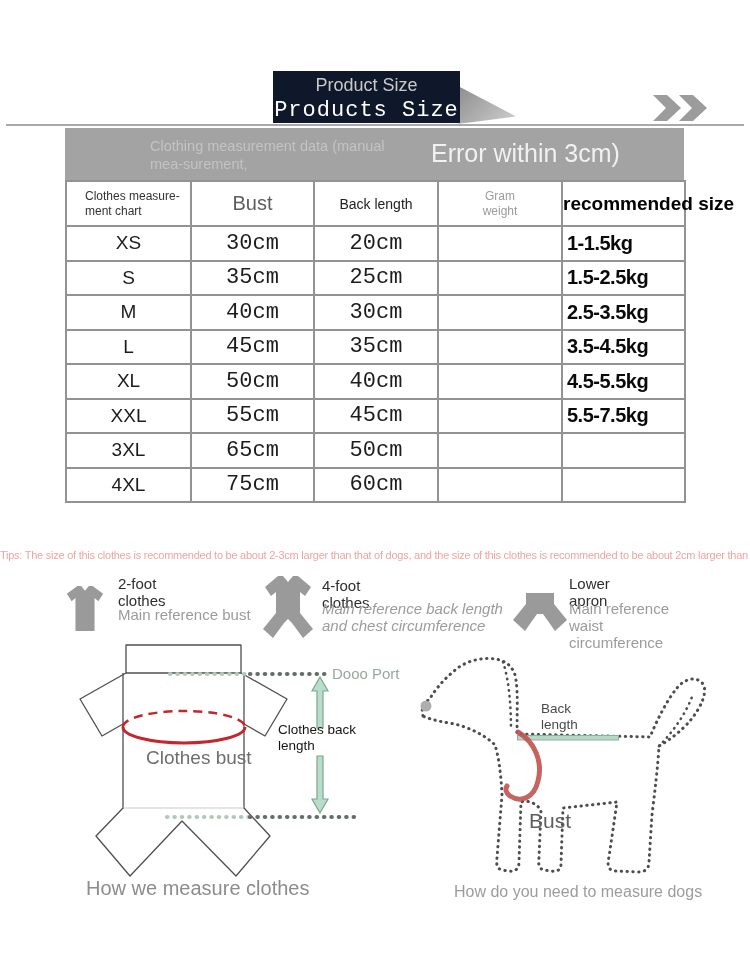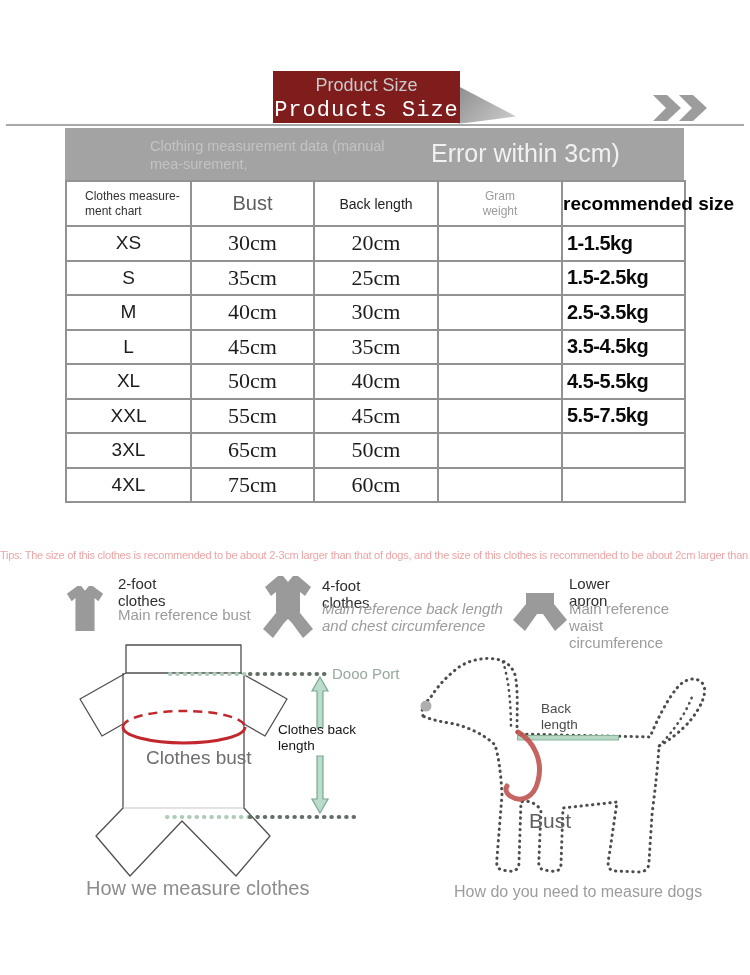--- a/index.html
+++ b/index.html
@@ -1,21 +1,21 @@
 <!DOCTYPE html>
 <html><head>
 <meta charset="utf-8">
 <style>
   * { margin:0; padding:0; box-sizing:border-box; }
   html,body { width:750px; height:975px; background:#ffffff; overflow:hidden;
               font-family:"Liberation Sans", sans-serif; position:relative; }
 
   
   .banner { position:absolute; left:273px; top:71px; width:187px; height:52px;
-            background:#7f1d1d; text-align:center; z-index:2; }
+            background:#0f172a; text-align:center; z-index:2; }
   .banner-sub { display:block; margin-top:4px; font-size:18px; color:#c9c9c9; }
   .banner-title { display:block; margin-top:2px; font-size:22px; color:#ffffff;
                   font-family:"Liberation Mono", monospace; letter-spacing:1px; }
   .banner-shadow { position:absolute; left:458px; top:86px; width:58px; height:38px;
                    background:linear-gradient(135deg,#8d8d8d,#cfcfcf);
                    clip-path:polygon(0 0, 100% 80%, 0 100%); filter:blur(1.2px); z-index:1; }
   .top-rule { position:absolute; left:6px; top:124px; width:738px; height:0;
               border-top:2px solid #a9a9a9; }
   .chevrons { position:absolute; left:651px; top:94px; width:60px; height:28px; }
 
@@ -38,21 +38,21 @@
   .size-table tbody tr { height:34.5px; }
   th.h-chart { font-size:12px; font-weight:400; color:#333; text-align:left;
                padding-left:18px; line-height:1.25; }
   th.h-bust  { font-size:20px; font-weight:400; color:#5d5d5d; }
   th.h-back  { font-size:14px; font-weight:400; color:#222; }
   th.h-gram  { font-size:12px; font-weight:400; color:#9b9b9b; line-height:1.2; width:60px;}
   th.h-gram span { display:inline-block; width:55px; }
   th.h-rec   { font-size:19px; font-weight:700; color:#000; text-align:left;
                padding-left:0; white-space:nowrap; }
   td.c-size { font-family:Liberation Sans, sans-serif; font-size:19px; color:#1c1c1c; }
-  td.c-cm   { font-family:Liberation Serif, serif; font-size:22px; color:#1c1c1c; }
+  td.c-cm   { font-family:Liberation Mono, monospace; font-size:22px; color:#1c1c1c; }
   td.c-rec  { font-size:20px; font-weight:700; color:#0a0a0a; text-align:left;
               padding-left:4px; letter-spacing:-0.5px; }
 
   
   .tips { position:absolute; left:0; top:549px; width:750px; text-align:center;
           font-size:11px; letter-spacing:-0.25px; color:#eda5a5; white-space:nowrap; }
 
   
   .gtype-icon { position:absolute; }
   .gtype-title { position:absolute; font-size:15px; line-height:1.12; color:#2e2e2e; }

